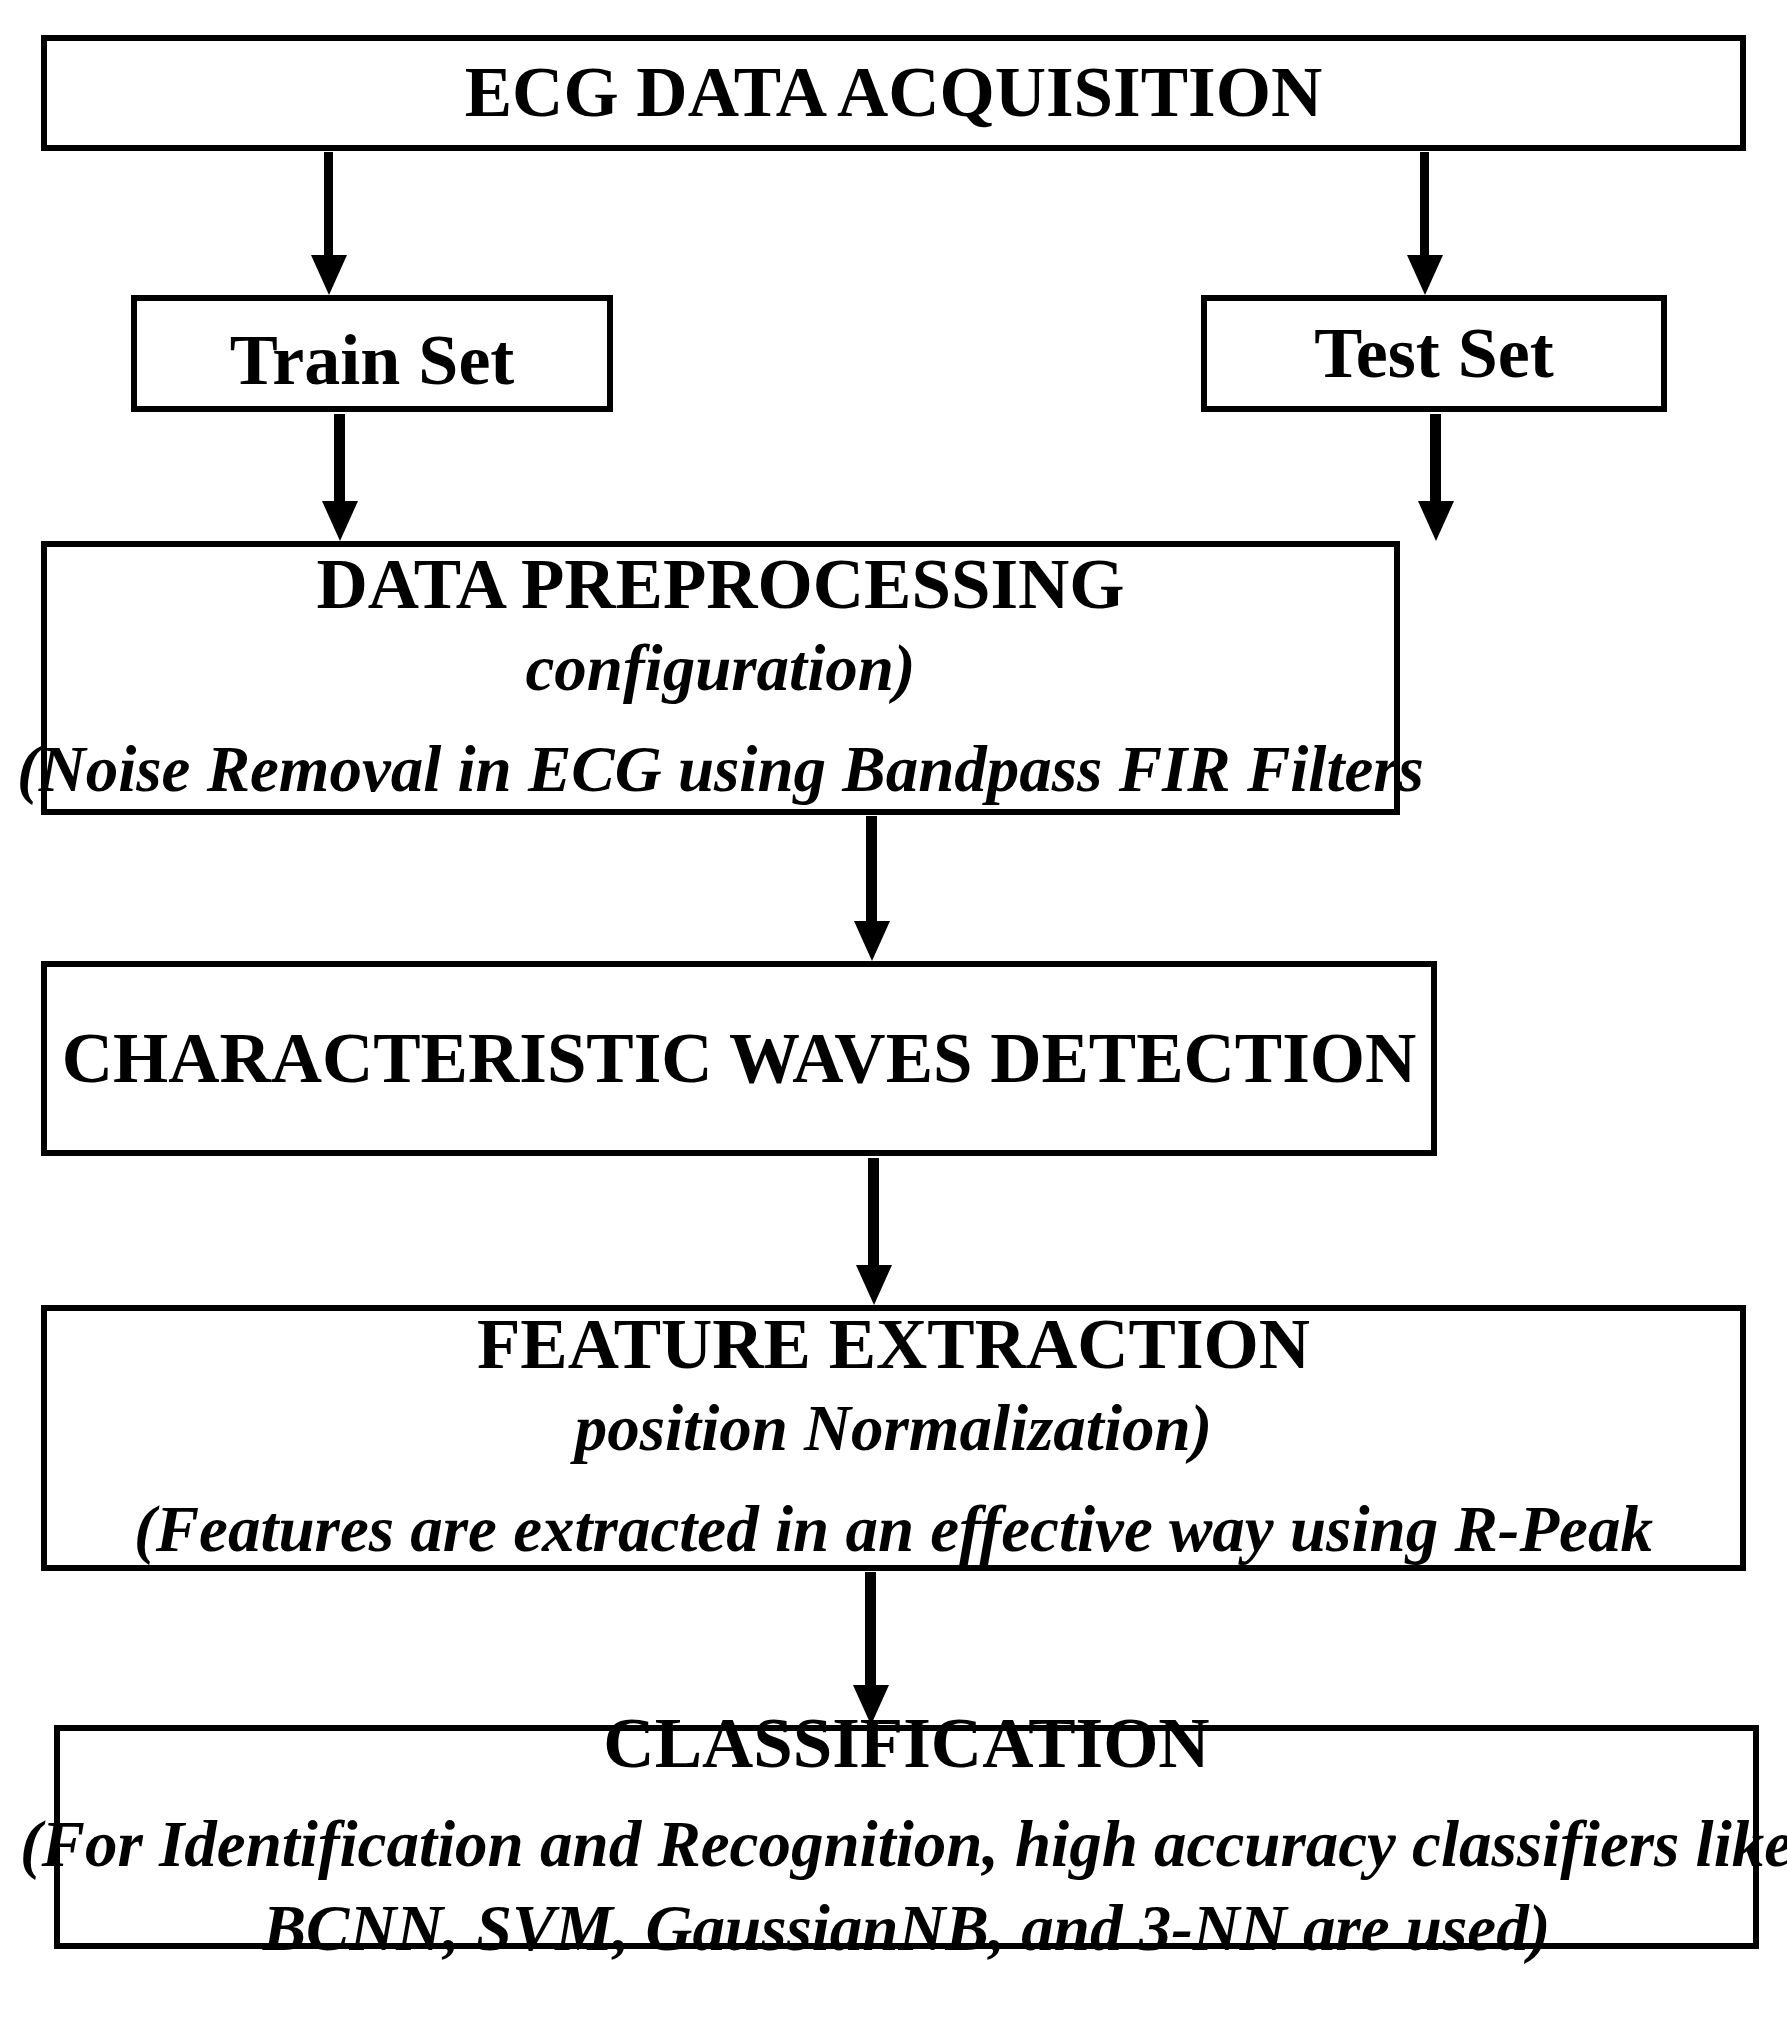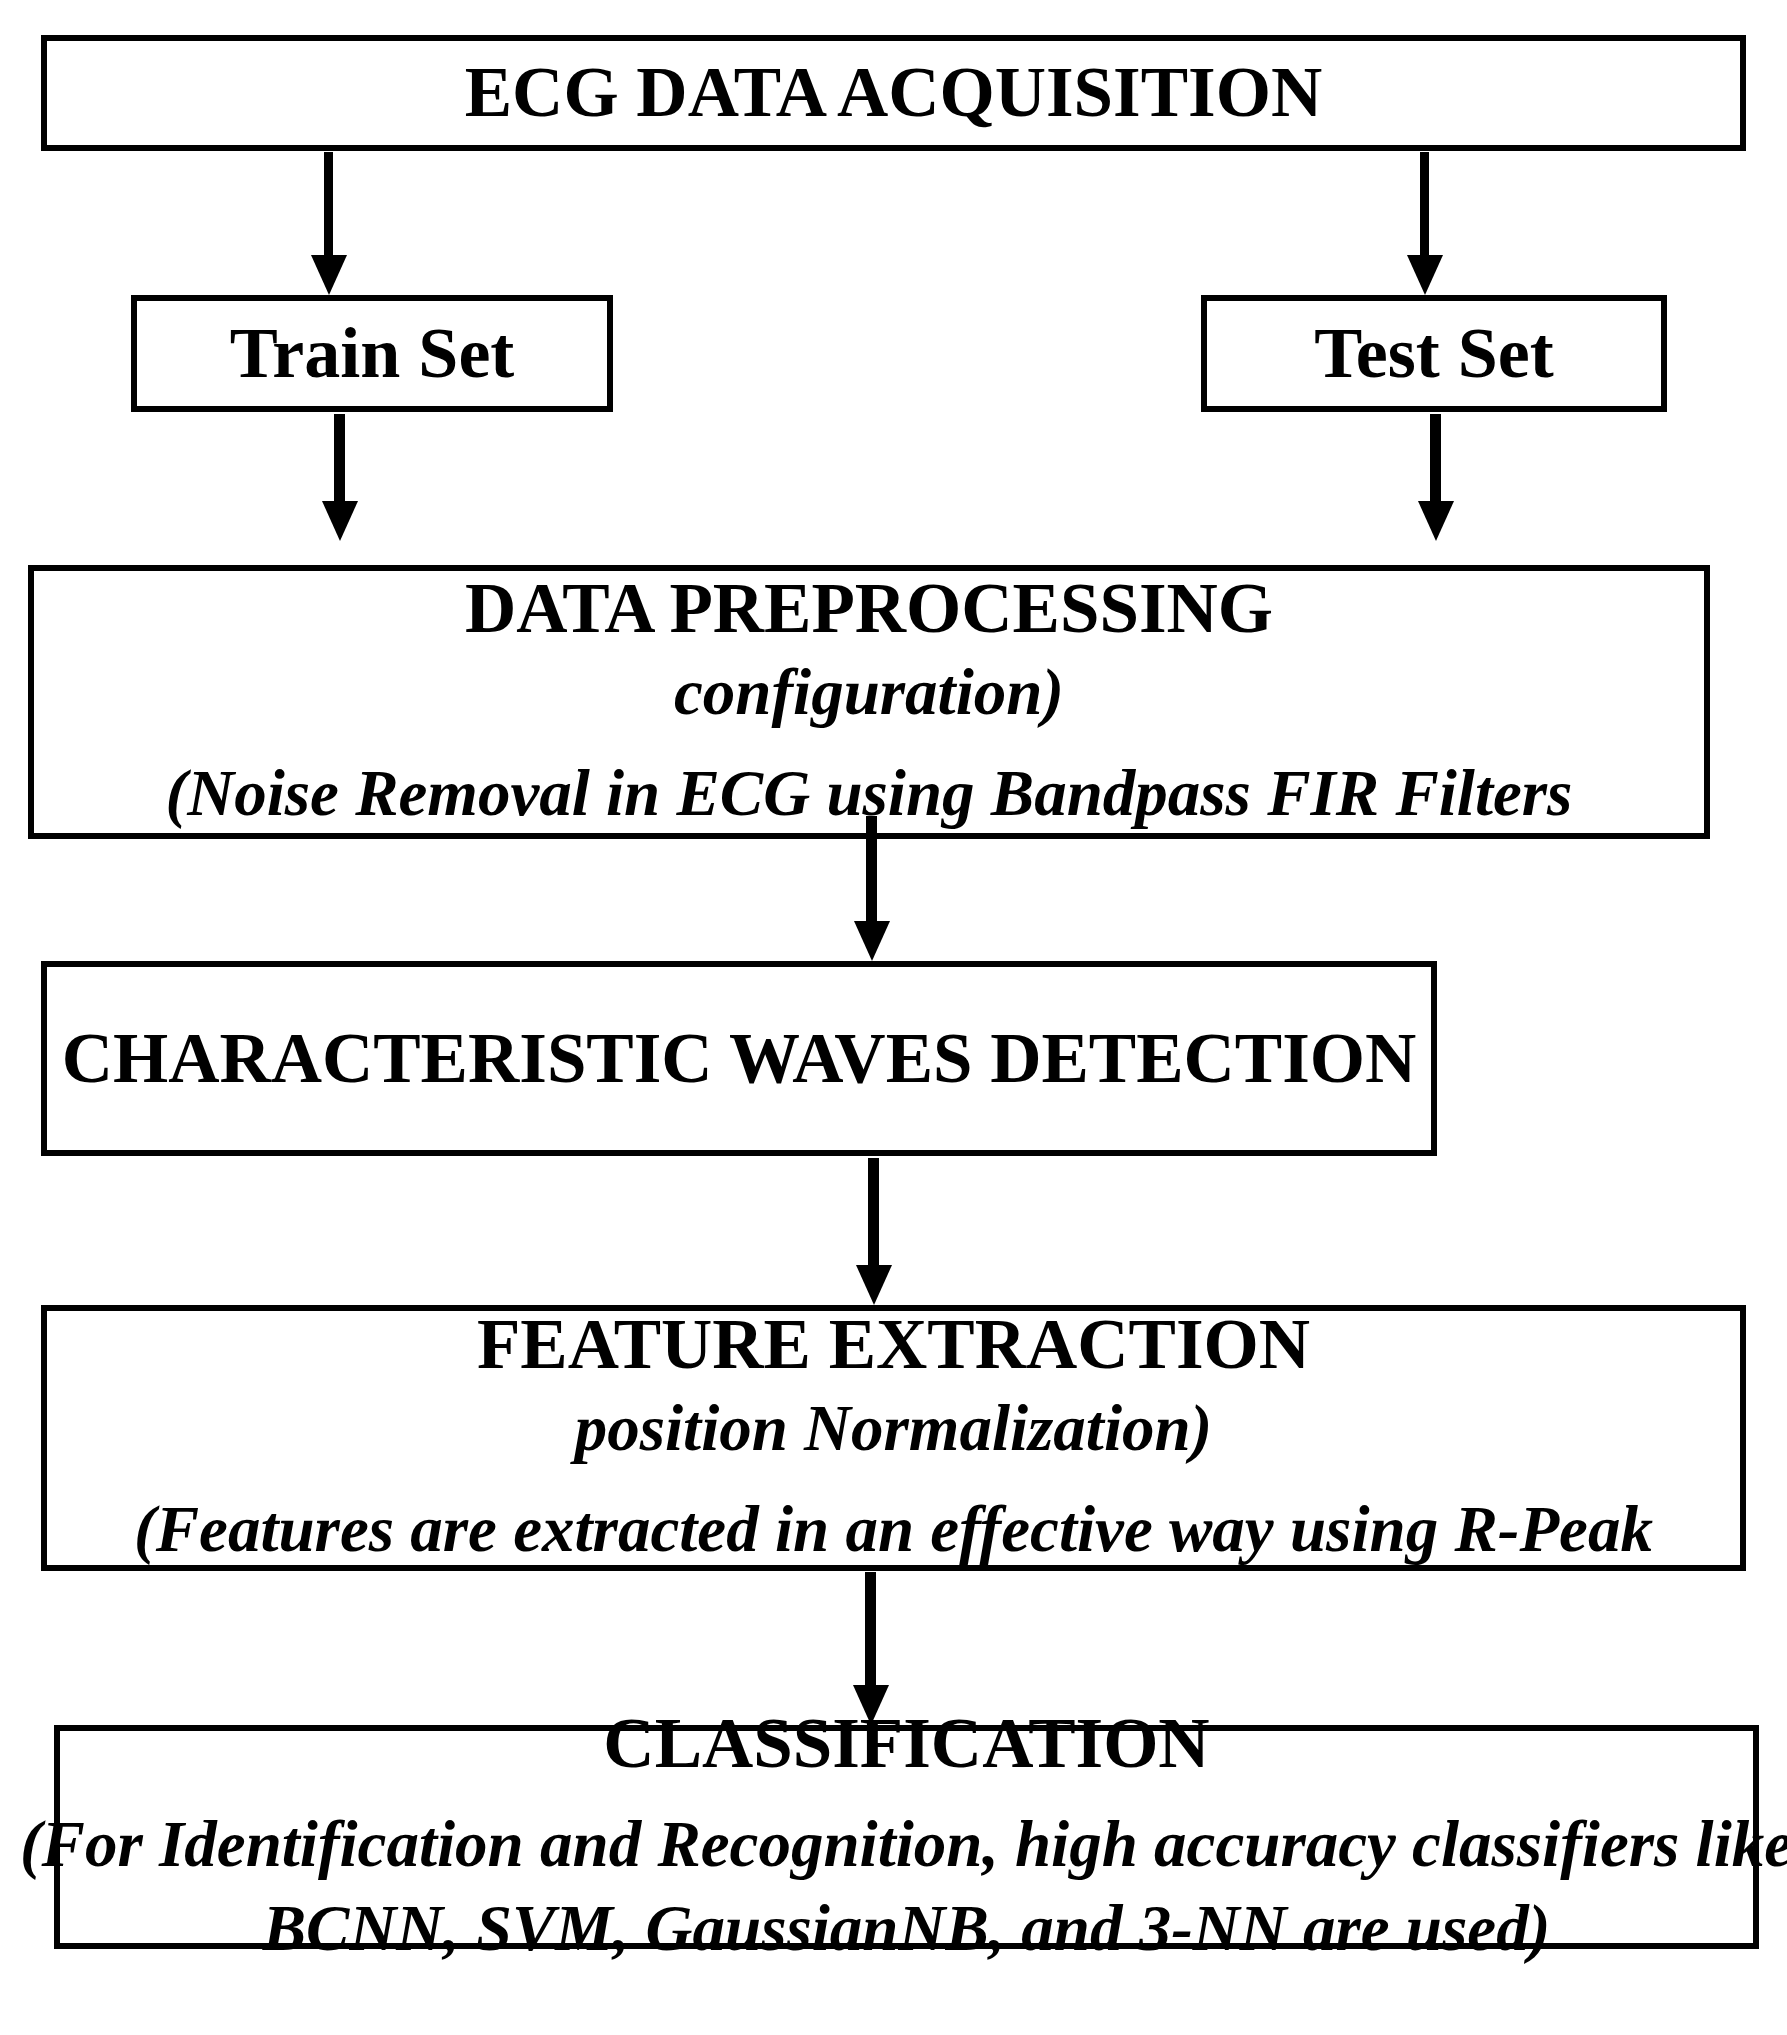--- a/index.html
+++ b/index.html
@@ -84,39 +84,39 @@
   <div class="arrow" style="left:310px; top:152px; height:143px;">
     <div class="shaft"></div>
     <div class="head"></div>
   </div>
 
   <div class="arrow" style="left:1406px; top:152px; height:143px;">
     <div class="shaft"></div>
     <div class="head"></div>
   </div>
 
-  <div class="node" style="left:131px; top:295px; width:482px; height:117px;">
+  <div class="node" style="left:131px; top:295px; width:482px; height:117px;justify-content:flex-end;">
     <div class="node-label small-box">Train Set</div>
   </div>
 
   <div class="node" style="left:1201px; top:295px; width:466px; height:117px;">
     <div class="node-label small-box">Test Set</div>
   </div>
 
   <div class="arrow thick" style="left:321px; top:414px; height:127px;">
     <div class="shaft"></div>
     <div class="head"></div>
   </div>
 
   <div class="arrow thick" style="left:1417px; top:414px; height:127px;">
     <div class="shaft"></div>
     <div class="head"></div>
   </div>
 
-  <div class="node" style="left:28px; top:541px; width:1682px; height:274px;margin-top:24px;">
+  <div class="node" style="left:41px; top:541px; width:1359px; height:274px;">
     <div class="node-label">DATA PREPROCESSING</div>
     <div class="node-sub">configuration)</div>
     <div class="node-sub sub-gap">(Noise Removal in ECG using Bandpass FIR Filters</div>
   </div>
 
   <div class="arrow thick" style="left:853px; top:816px; height:145px;">
     <div class="shaft"></div>
     <div class="head"></div>
   </div>
 

